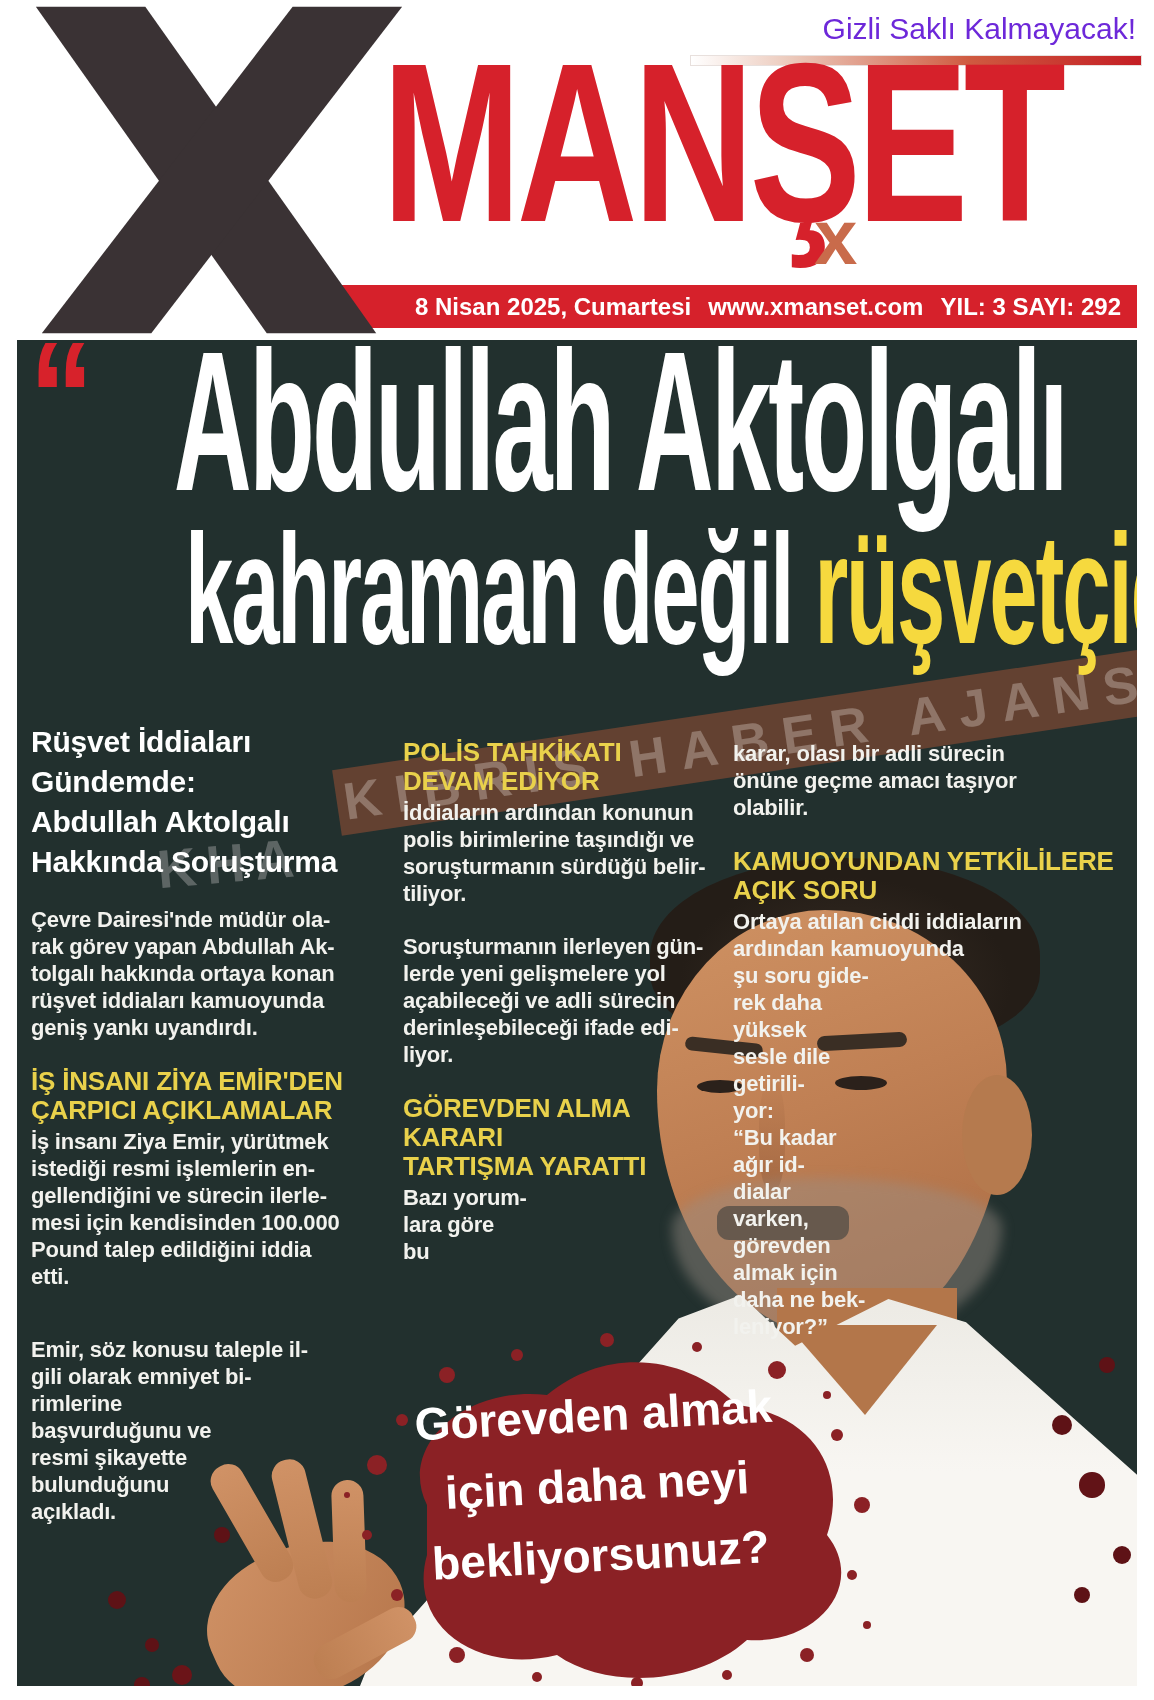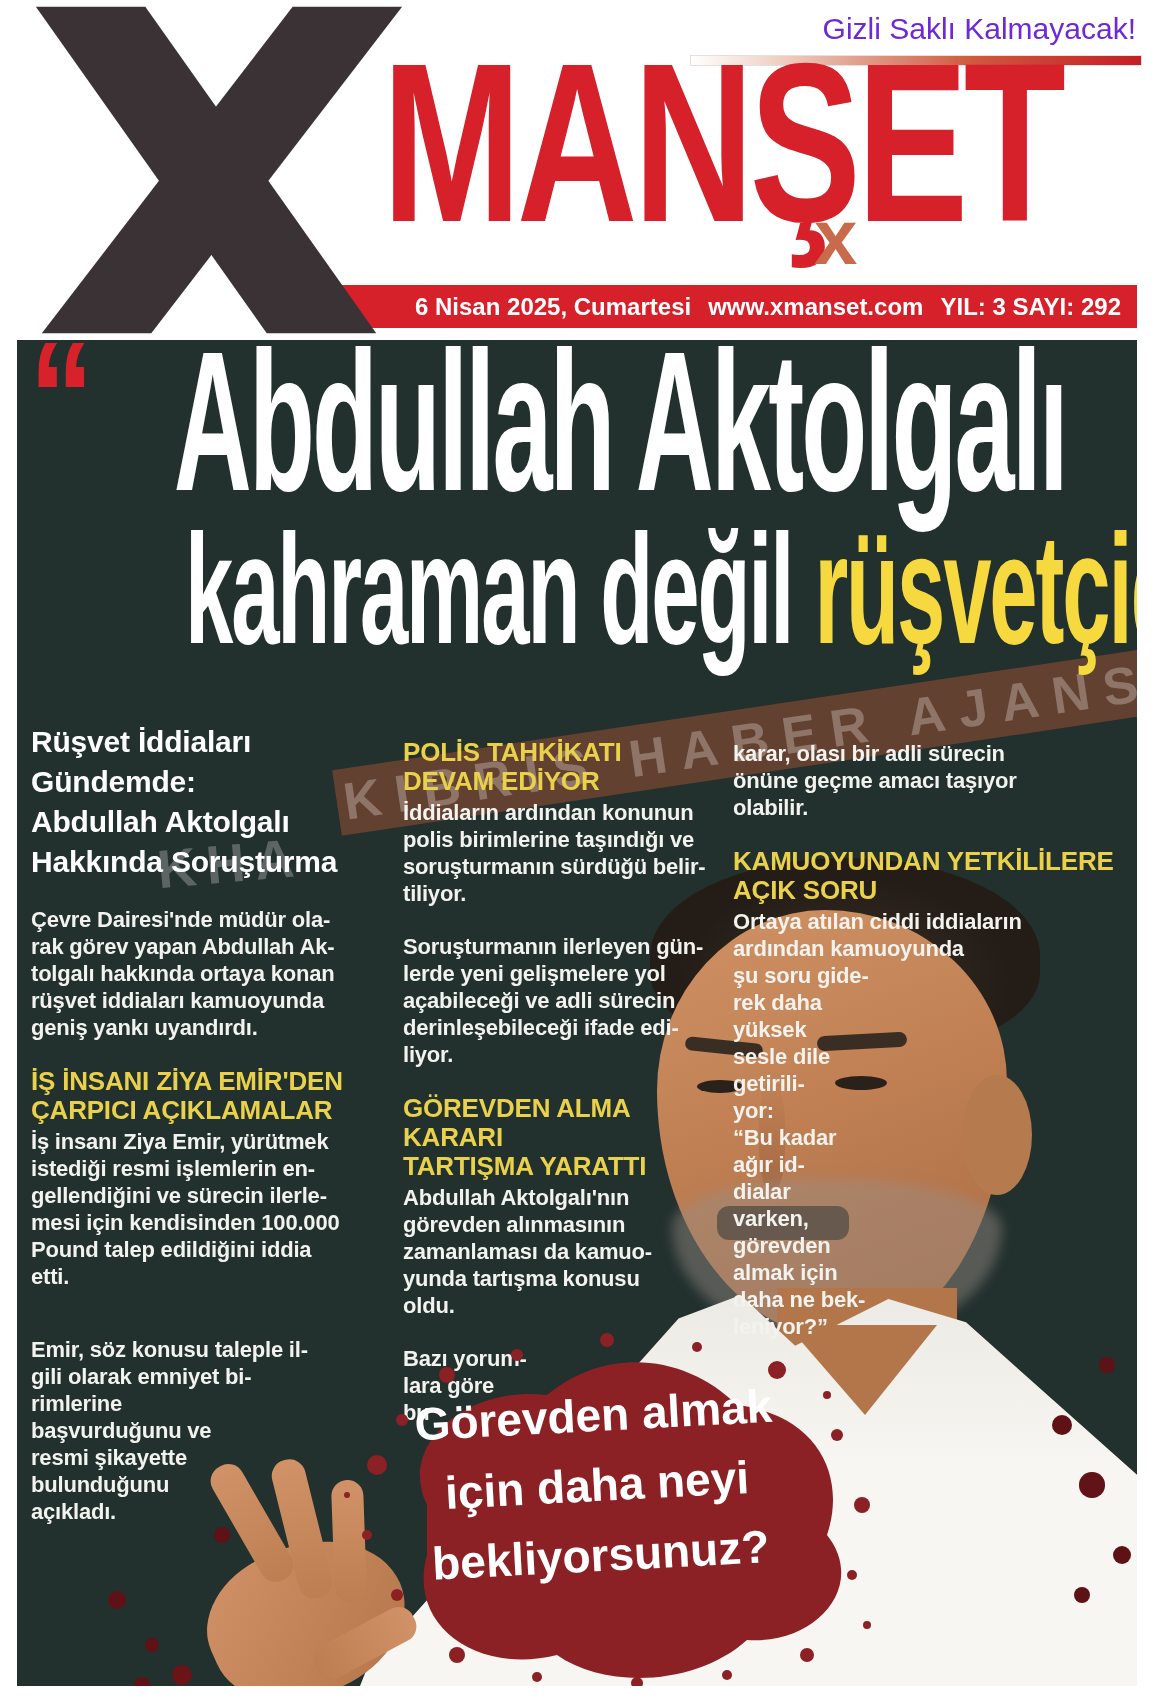--- a/index.html
+++ b/index.html
@@ -108,21 +108,21 @@
   <svg class="x-logo" viewBox="0 0 420 332">
     <polygon points="30,2 140,2 372,330 262,330" fill="#3a3234"></polygon>
     <polygon points="288,2 398,2 146,330 36,330" fill="#3a3234"></polygon>
   </svg>
   <div class="logo-word">MANŞET</div>
   <div class="logo-small-x">x</div>
   <div class="tagline">Gizli Saklı Kalmayacak!</div>
   <div class="grad-bar"></div>
 
   <div class="info-bar">
-    <span>6 Nisan 2025, Cumartesi</span>
+    <span>8 Nisan 2025, Cumartesi</span>
     <span>www.xmanset.com</span>
     <span>YIL: 3 SAYI: 292</span>
   </div>
 
   <div class="panel">
 
     <div class="wm-band">KIBRIS HABER AJANS</div>
     <div class="wm-kha">KHA</div>
 
     <div class="photo">
@@ -157,21 +157,20 @@
       <div class="yhead">İŞ İNSANI ZİYA EMİR'DEN<br>ÇARPICI AÇIKLAMALAR</div>
       <div class="p" style="margin-bottom:46px;">İş insanı Ziya Emir, yürütmek<br>istediği resmi işlemlerin en-<br>gellendiğini ve sürecin ilerle-<br>mesi için kendisinden 100.000<br>Pound talep edildiğini iddia<br>etti.</div>
       <div class="p">Emir, söz konusu taleple il-<br>gili olarak emniyet bi-<br>rimlerine<br>başvurduğunu ve<br>resmi şikayette<br>bulunduğunu<br>açıkladı.</div>
     </div>
 
     <div class="col col2">
       <div class="yhead">POLİS TAHKİKATI<br>DEVAM EDİYOR</div>
       <div class="p">İddiaların ardından konunun<br>polis birimlerine taşındığı ve<br>soruşturmanın sürdüğü belir-<br>tiliyor.</div>
       <div class="p">Soruşturmanın ilerleyen gün-<br>lerde yeni gelişmelere yol<br>açabileceği ve adli sürecin<br>derinleşebileceği ifade edi-<br>liyor.</div>
       <div class="yhead">GÖREVDEN ALMA KARARI<br>TARTIŞMA YARATTI</div>
-      <div class="p">Abdullah Aktolgalı'nın<br>görevden alınmasının<br>zamanlaması da kamuo-<br>yunda tartışma konusu<br>oldu.</div>
       <div class="p">Bazı yorum-<br>lara göre<br>bu</div>
     </div>
 
     <div class="col col3">
       <div class="p">karar, olası bir adli sürecin<br>önüne geçme amacı taşıyor<br>olabilir.</div>
       <div class="yhead">KAMUOYUNDAN YETKİLİLERE<br>AÇIK SORU</div>
       <div class="p ralign">Ortaya atılan ciddi iddiaların<br>ardından kamuoyunda<br>şu soru gide-<br>rek daha<br>yüksek<br>sesle dile<br>getirili-<br>yor:<br>“Bu kadar<br>ağır id-<br>dialar<br>varken,<br>görevden<br>almak için<br>daha ne bek-<br>leniyor?”</div>
     </div>
 
     <svg class="splat-svg" viewBox="0 0 580 370">

